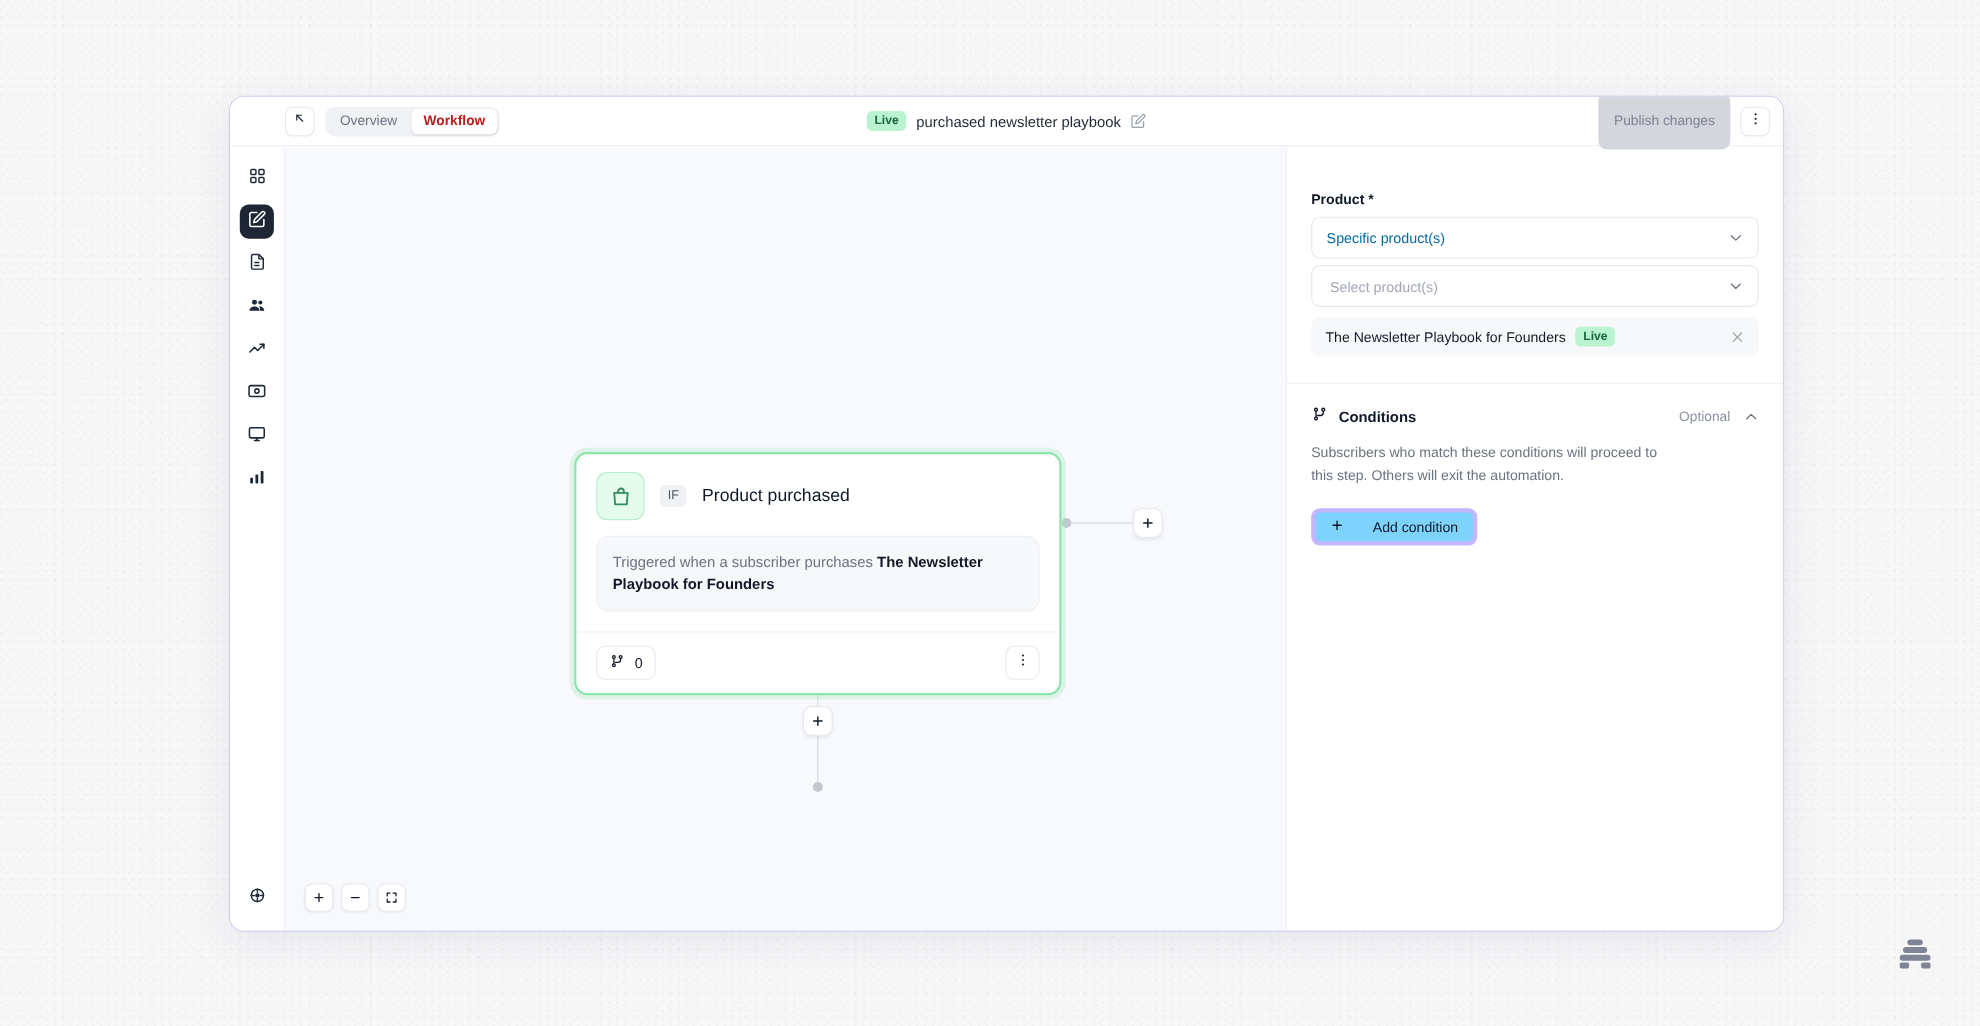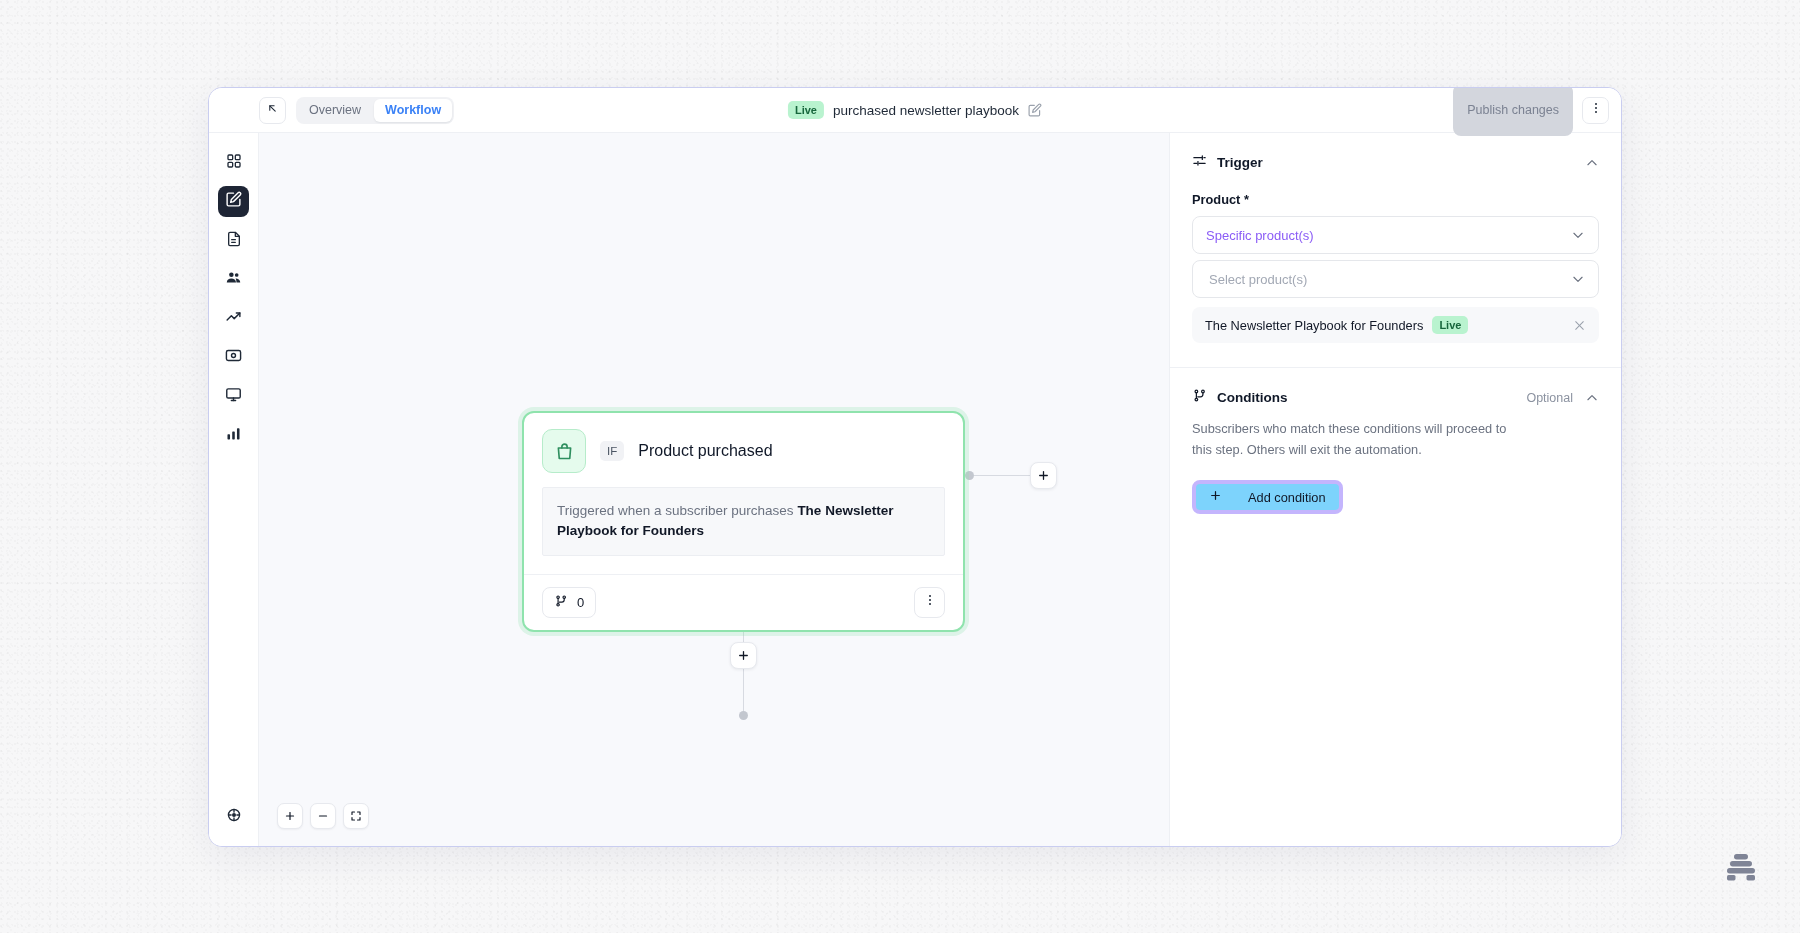--- a/index.html
+++ b/index.html
@@ -84,21 +84,21 @@
     font-size: 12.5px;
     color: #6b7280;
     padding: 4px 11px;
     border-radius: 6px;
     cursor: pointer;
     white-space: nowrap;
     line-height: 15px;
   }
   .seg-tab.active {
     background: #fff;
-    color: #3b82f6;
+    color: #b91c1c;
     font-weight: 600;
     box-shadow: 0 1px 2px rgba(16,24,40,.08);
   }
 
   .topbar-center {
     position: absolute;
     left: 50%;
     transform: translateX(-50%);
     display: flex;
     align-items: center;
@@ -214,21 +214,21 @@
   }
   .node-title {
     font-size: 16px;
     color: #101828;
     font-weight: 500;
   }
   .node-desc {
     margin: 14px 18px 0 18px;
     background: #f7f8fa;
     border: 1px solid #eceef2;
-    border-radius: 2px;
+    border-radius: 12px;
     padding: 13px 14px;
     font-size: 13.5px;
     color: #6b7280;
     line-height: 1.5;
   }
   .node-desc b { color: #111827; font-weight: 700; }
   .node-foot {
     margin-top: 18px;
     border-top: 1px solid #eef0f4;
     padding: 12px 18px;
@@ -363,21 +363,21 @@
   .select-box {
     margin-top: 9px;
     height: 38px;
     border: 1px solid #e5e7eb;
     border-radius: 8px;
     background: #fff;
     display: flex;
     align-items: center;
     padding: 0 13px;
     font-size: 13px;
-    color: #8b5cf6;
+    color: #0369a1;
     cursor: pointer;
   }
   .select-box.placeholder { color: #a2a8b4; }
   .select-box .chev { margin-left: auto; color: #6b7280; display: flex; }
 
   .selected-item {
     margin-top: 9px;
     height: 36px;
     background: #f7f8fa;
     border-radius: 8px;
@@ -646,40 +646,20 @@
               <polyline points="9,20 4,20 4,15"></polyline>
           </svg>
         </div>
       </div>
     </div>
 
     <div id="properties-panel">
 
 
       <div class="panel-section">
-        <div class="section-head">
-          <span>
-            <svg width="15" height="15" viewBox="0 0 24 24" fill="none" stroke="#111827" stroke-width="2" stroke-linecap="round">
-              <line x1="3" y1="7.5" x2="16" y2="7.5"></line>
-                <line x1="19" y1="7.5" x2="21" y2="7.5"></line>
-              <line x1="3" y1="16.5" x2="8" y2="16.5"></line>
-                <line x1="11" y1="16.5" x2="21" y2="16.5"></line>
-              <line x1="16.5" y1="4.7" x2="16.5" y2="10.3"></line>
-                <line x1="9.5" y1="13.7" x2="9.5" y2="19.3"></line>
-            </svg>
-          </span>
-          <span class="label">Trigger</span>
-          <span class="right">
-            <span class="chevron-toggle">
-              <svg width="14" height="14" viewBox="0 0 24 24" fill="none" stroke="currentColor" stroke-width="2" stroke-linecap="round" stroke-linejoin="round">
-                <polyline points="5,15 12,8 19,15"></polyline>
-              </svg>
-            </span>
-          </span>
-        </div>
 
 
         <div class="field-label">Product *</div>
 
         <div class="select-box">
           <span>Specific product(s)</span>
           <span class="chev">
             <svg width="14" height="14" viewBox="0 0 24 24" fill="none" stroke="currentColor" stroke-width="2" stroke-linecap="round" stroke-linejoin="round">
               <polyline points="5,9 12,16 19,9"></polyline>
             </svg>

